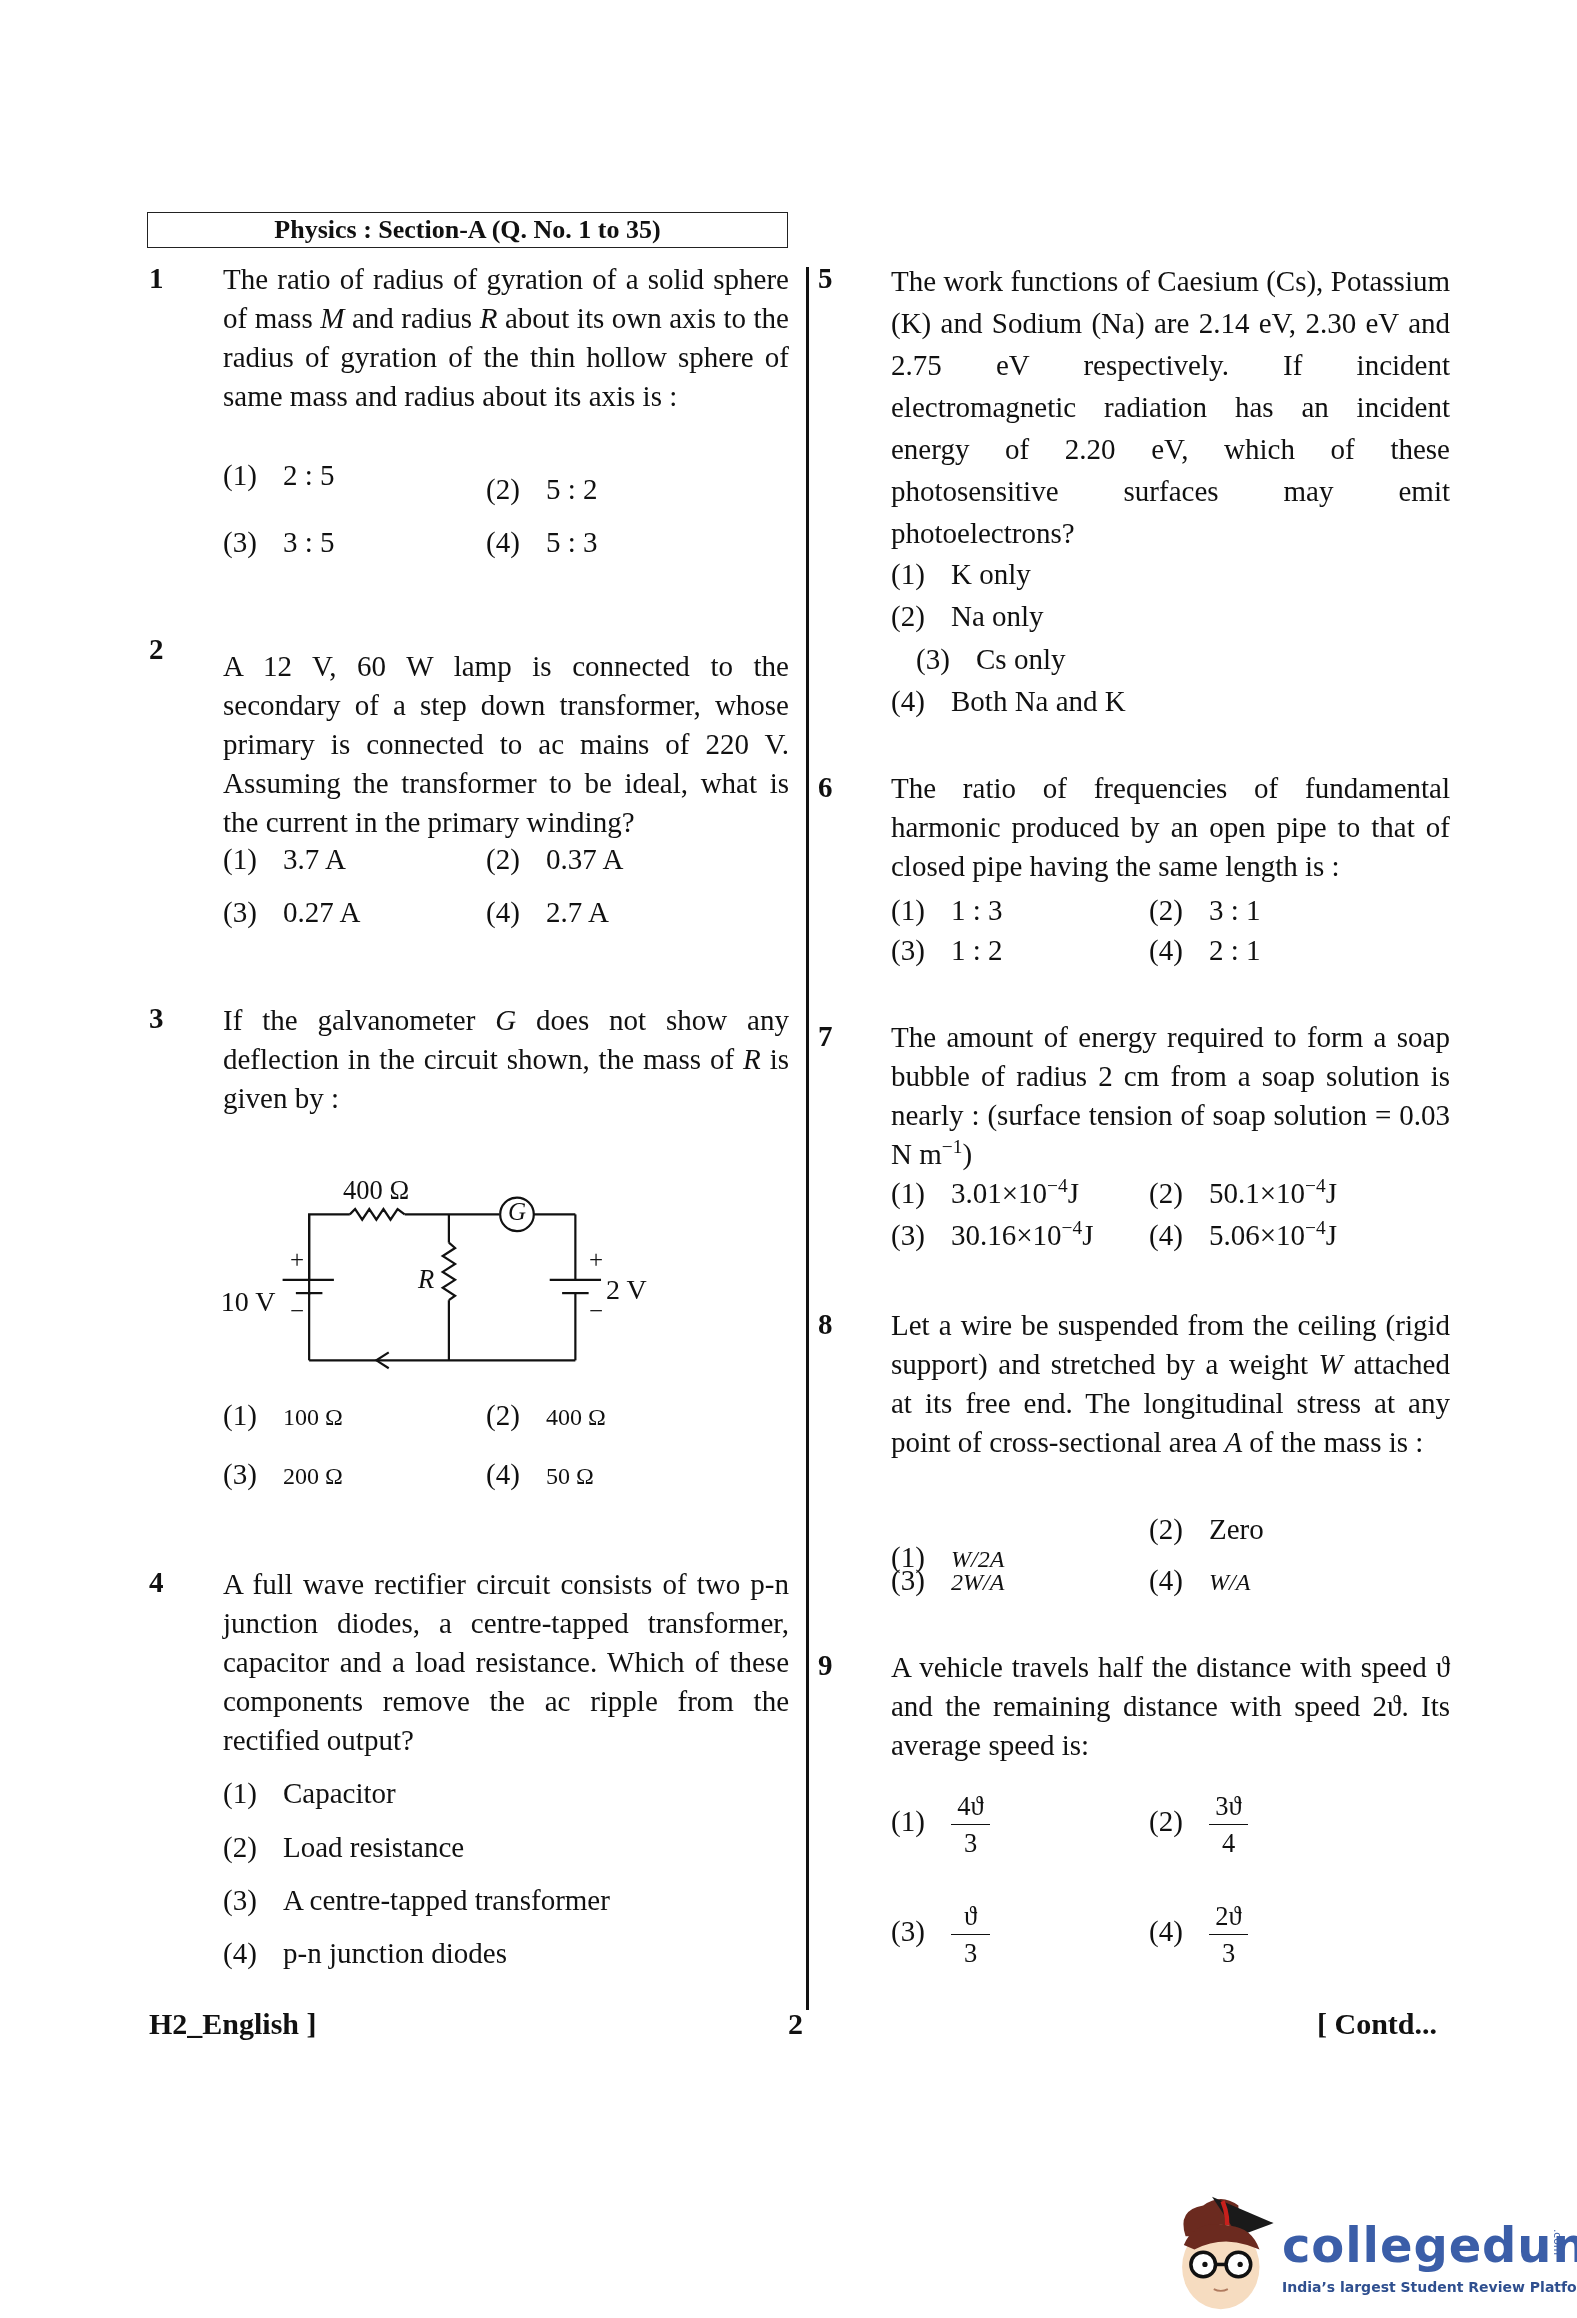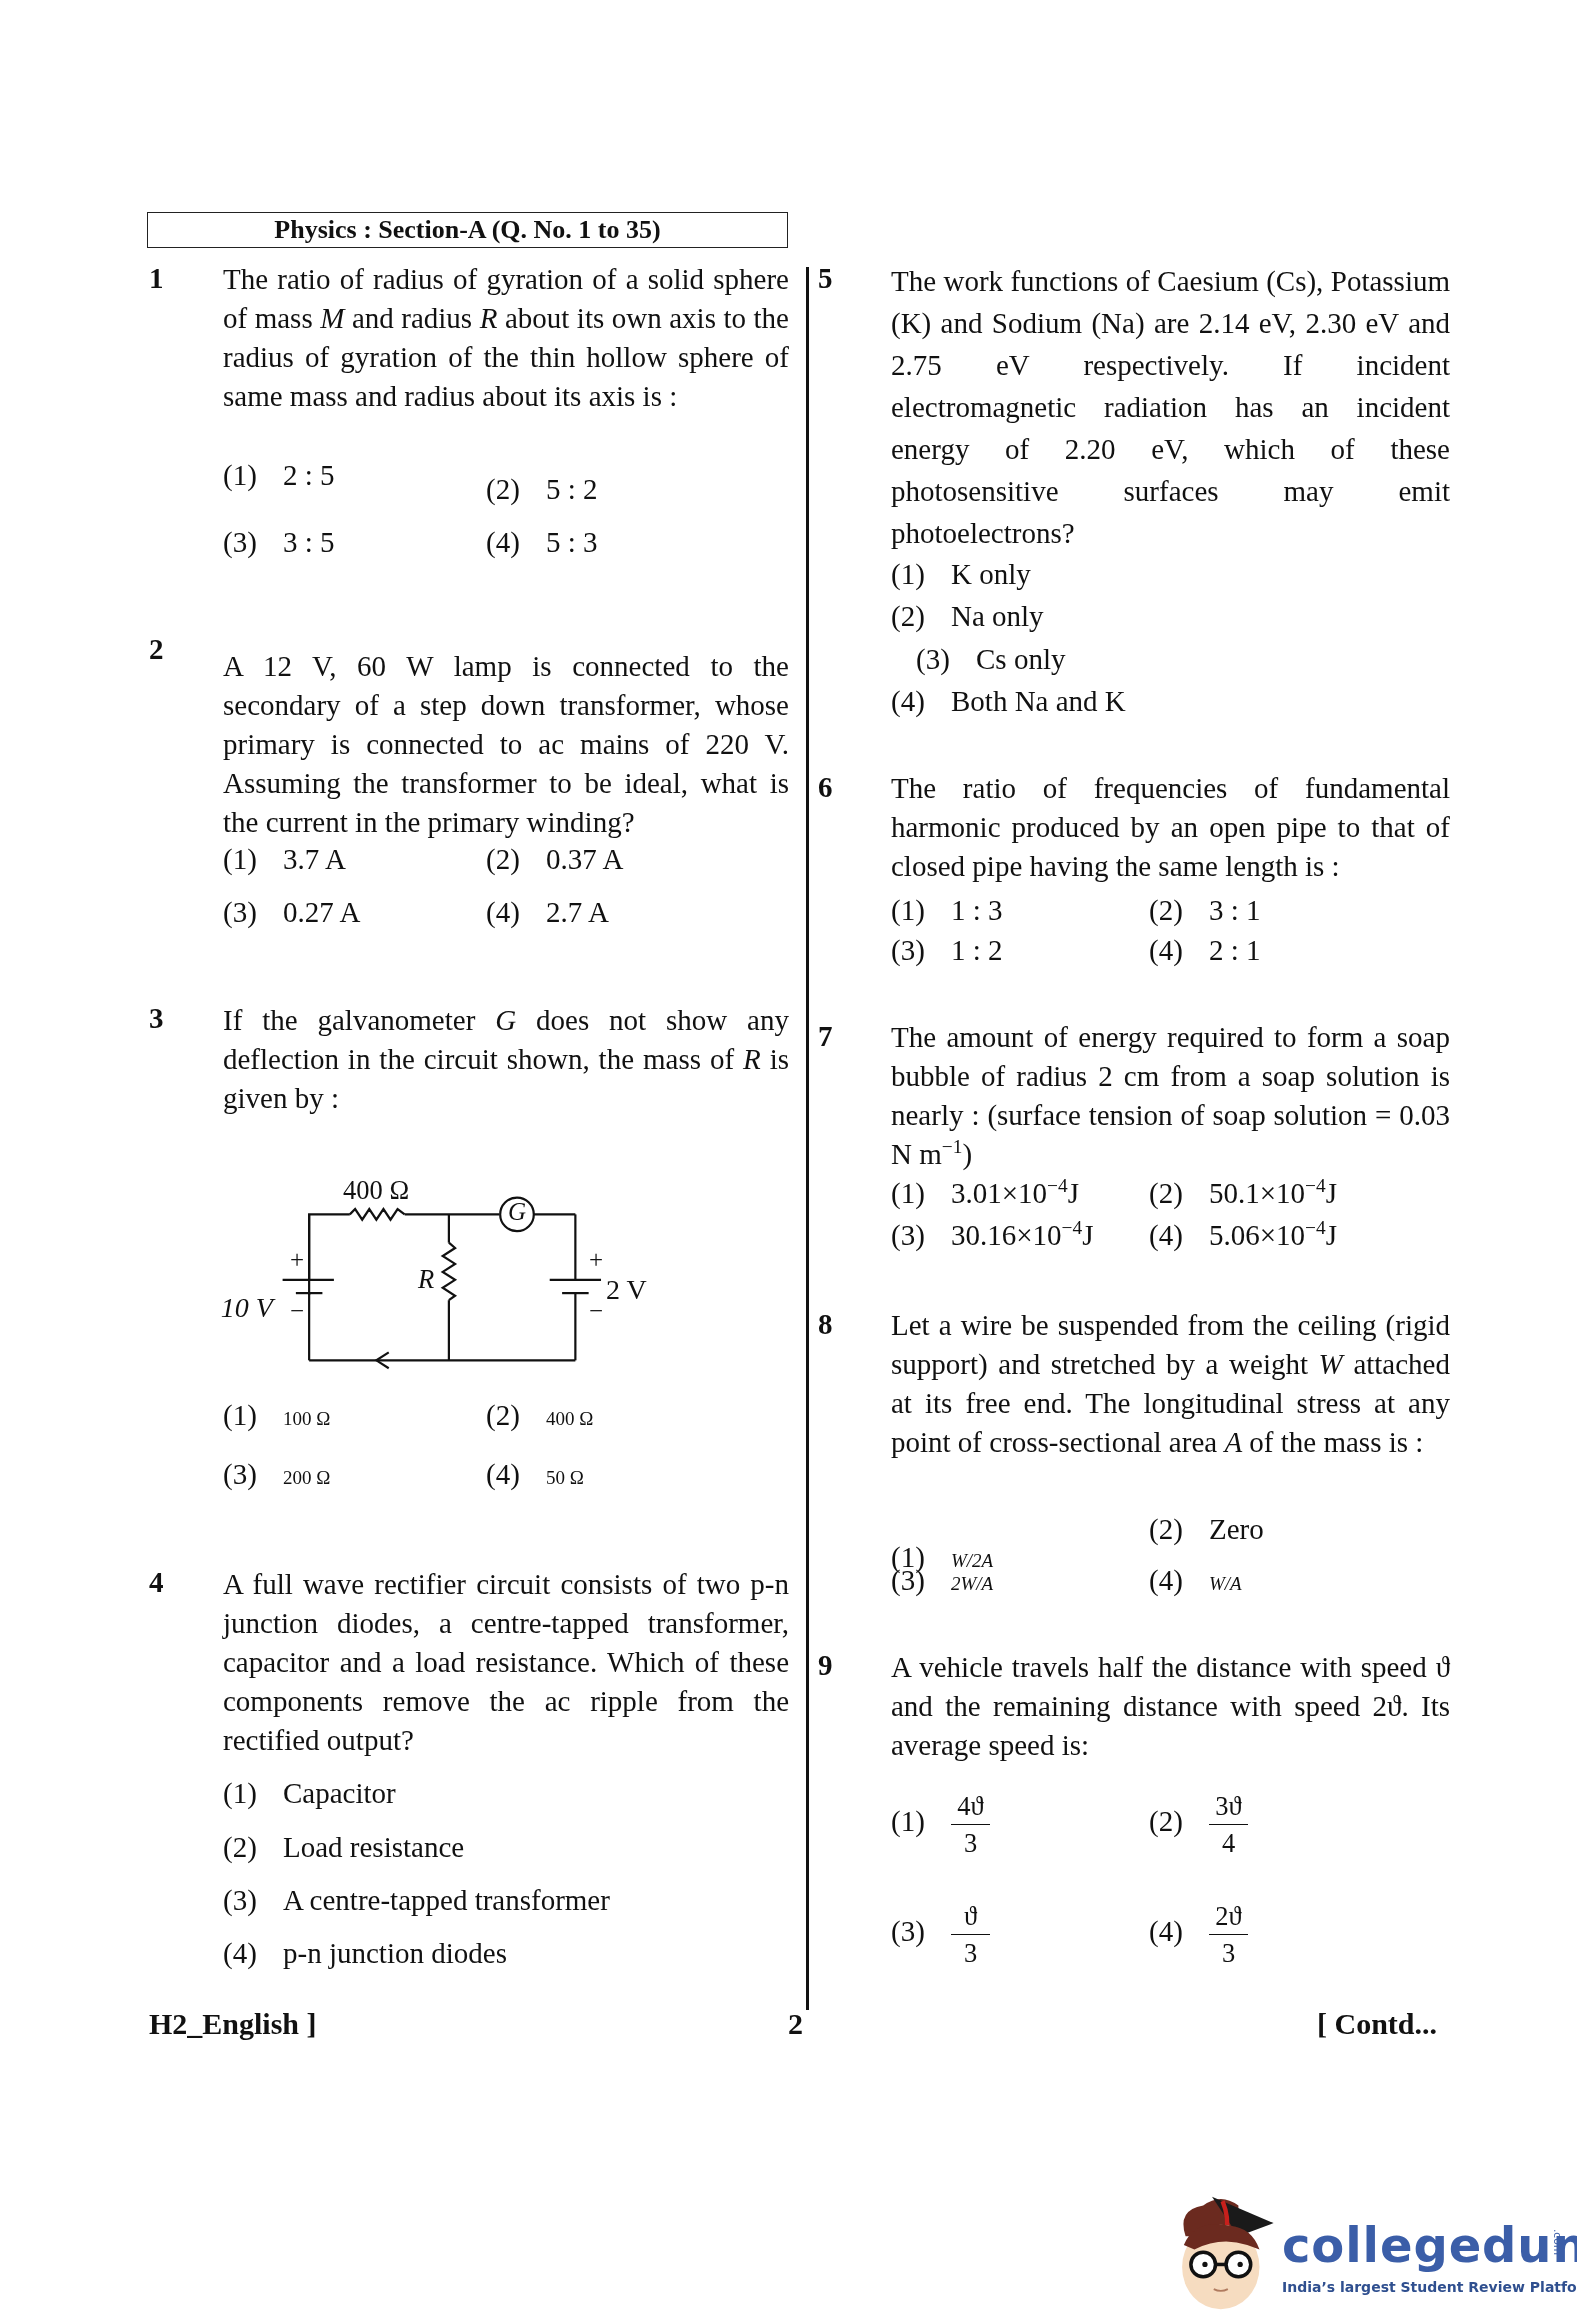--- a/index.html
+++ b/index.html
@@ -5,21 +5,21 @@
   html, body { margin: 0; padding: 0; background: #ffffff; }
   body { width: 1578px; height: 2319px; position: relative; overflow: hidden;
          font-family: "Liberation Serif", "DejaVu Serif", serif; color: #111; }
   .abs { position: absolute; }
   .hdr-box { left: 147px; top: 212px; width: 641px; height: 36px; border: 1.8px solid #222;
              box-sizing: border-box; text-align: center; font-weight: bold; font-size: 26px; line-height: 34px; }
   .qnum { font-weight: bold; font-size: 29px; }
   .qtext { font-size: 29px; line-height: 39px; text-align: justify; text-align-last: left; }
   .opt { font-size: 29px; line-height: 35px; white-space: nowrap; }
   .opt .n { display: inline-block; width: 60px; }
-  .small { font-size: 19px; }
+  .small { font-size: 24px; }
   .divider { left: 806px; top: 267px; width: 2.7px; height: 1743px; background: #111; }
   .footer { font-size: 30px; font-weight: bold; }
   sup { font-size: 19.4px; line-height: 0; vertical-align: 10.6px; }
   i { font-style: italic; }
   .frac { display: inline-flex; flex-direction: column; align-items: center; vertical-align: middle; font-size: 26.5px; line-height: 30px; }
   .frac .bar { width: 39px; height: 1.8px; background: #111; margin: 2.7px 0; }
   .logo-text { font-family: "DejaVu Sans", sans-serif; color: #3b5ea8; }
 </style>
 </head>
 <body>
@@ -76,21 +76,21 @@
       <line x1="105" y1="173" x2="135" y2="173"></line>
       <line x1="120" y1="158" x2="120" y2="84"></line>
       <line x1="120" y1="173" x2="120" y2="249"></line>
 
       <polyline points="210,240 196,249 210,258"></polyline>
     </g>
   </svg>
   <div class="abs" style="left:140px; top:35px; font-size:26.5px;">400 Ω</div>
   <div class="abs" style="left:305px; top:58px; font-size:25px; font-style:italic;">G</div>
   <div class="abs" style="left:215px; top:124px; font-size:26.5px; font-style:italic;">R</div>
-  <div class="abs" style="left:17.7px; top:152px; font-size:28px;font-style:italic;">10 V</div>
+  <div class="abs" style="left:17.7px; top:146px; font-size:28px;">10 V</div>
   <div class="abs" style="left:87px; top:106px; font-size:25px;">+</div>
   <div class="abs" style="left:87px; top:157px; font-size:25px;">−</div>
   <div class="abs" style="left:403px; top:134px; font-size:28px;">2 V</div>
   <div class="abs" style="left:386px; top:106px; font-size:25px;">+</div>
   <div class="abs" style="left:386px; top:157px; font-size:25px;">−</div>
 </div>
 
 <div class="abs opt" style="left:223px; top:1398px;"><span class="n">(1)</span><span class="small">100 Ω</span></div>
 <div class="abs opt" style="left:486px; top:1398px;"><span class="n">(2)</span><span class="small">400 Ω</span></div>
 <div class="abs opt" style="left:223px; top:1457px;"><span class="n">(3)</span><span class="small">200 Ω</span></div>

